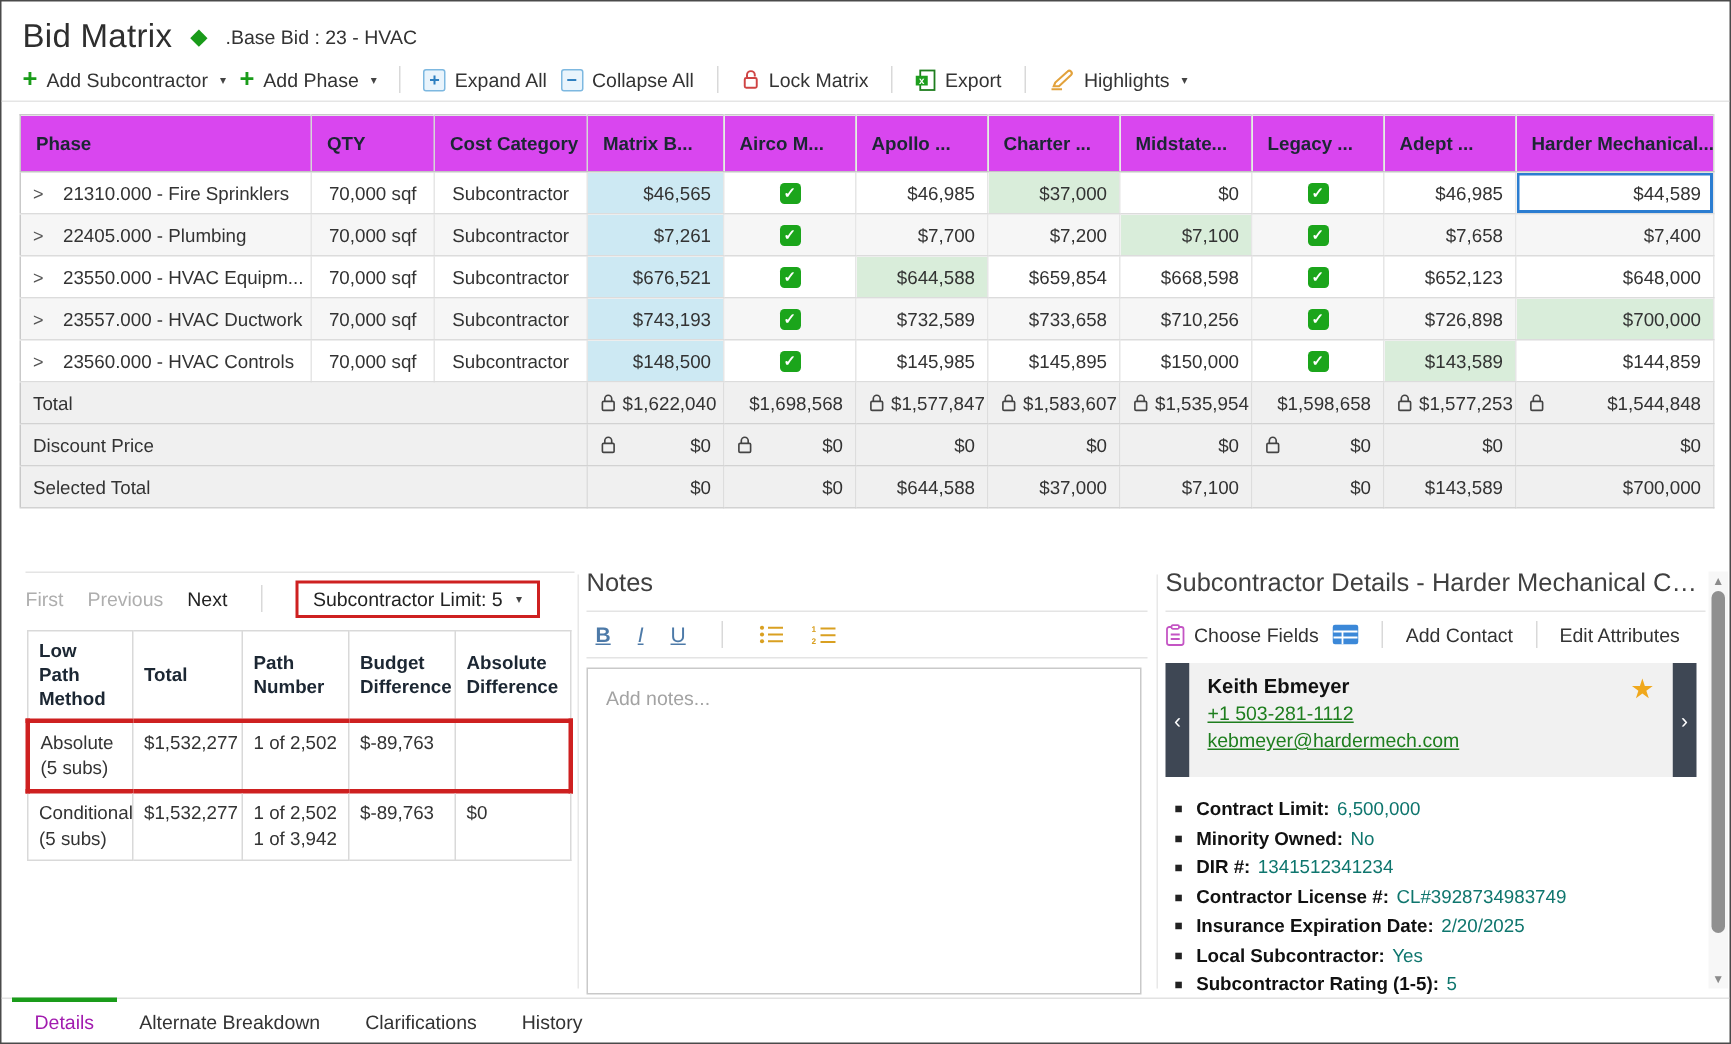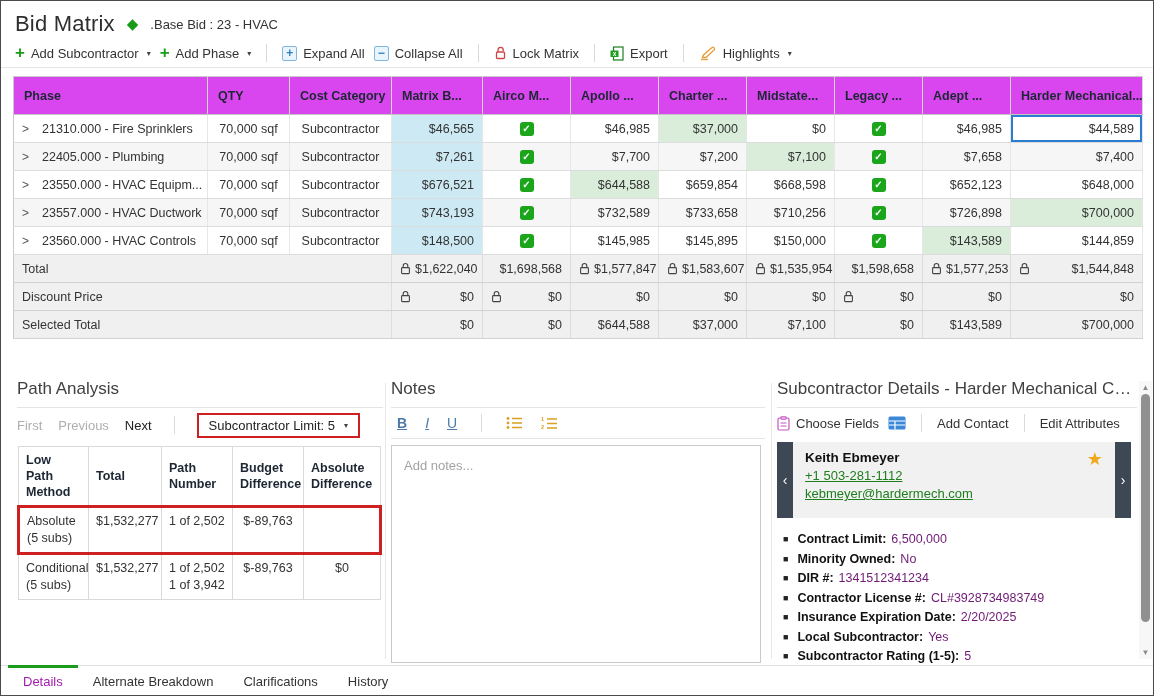--- a/index.html
+++ b/index.html
@@ -50,21 +50,21 @@
   .vpaneldiv { position: absolute; top: 382px; height: 276px; width: 1px; background: #e8e8e8; }
 
   #path-panel { left: 16px; width: 366px; }
   .path-nav { display: flex; align-items: center; gap: 16px; height: 34px; }
   .navlink { color: #222; }
   .navlink.dis { color: #aeaeae; }
   .limit-btn { display: inline-flex; align-items: center; gap: 7px; border: 2px solid #ce2020; padding: 3px 10px; color: #222; }
   table.path { border-collapse: collapse; table-layout: fixed; width: 362px; margin-top: 4px; }
   table.path th { border: 1px solid #d9d9d9; font-size: 12.5px; font-weight: 700; color: #1c2733; text-align: left; padding: 5px 7px; line-height: 16px; background: #fff; }
   table.path td { border: 1px solid #d9d9d9; font-size: 12.5px; padding: 5px 7px; vertical-align: top; line-height: 17px; height: 42px; }
-  table.path td.r { text-align: center; margin-top: 40px; }
+  table.path td.r { text-align: left; margin-top: 40px; }
   table.path tr.hl td { border-top: 3px solid #ce2020; border-bottom: 3px solid #ce2020; }
   table.path tr.hl td:first-child { border-left: 3px solid #ce2020; }
   table.path tr.hl td:last-child { border-right: 3px solid #ce2020; }
 
   #notes-panel { left: 390px; width: 374px; }
   .notes-toolbar { display: flex; align-items: center; gap: 18px; height: 30px; padding-left: 6px; }
   .fmt { color: #4d7aa8; font-size: 14px; text-decoration: underline; }
   .fmt.b { font-weight: 700; } .fmt.i { font-style: italic; }
   .notes-hr { border-top: 1px solid #e4e4e4; }
   .notes-area { margin-top: 6px; width: 370px; height: 218px; border: 1px solid #c9c9c9; resize: none; outline: none; font-family: "Liberation Sans", sans-serif; font-size: 13px; padding: 12px; color: #333; }
@@ -75,21 +75,21 @@
   .contact-card { margin-top: 4px; width: 354px; height: 76px; display: flex; }
   .card-arrow { width: 16px; background: #3e4754; color: #fff; display: flex; align-items: center; justify-content: center; font-size: 14px; }
   .card-body { flex: 1; background: #f1f1f1; padding: 8px 12px; position: relative; }
   .c-name { font-weight: 700; color: #111; font-size: 13.5px; }
   .c-link { color: #1e7e1e; text-decoration: underline; font-size: 13px; display: block; margin-top: 3px; }
   .star { position: absolute; right: 12px; top: 6px; color: #f0a81c; font-size: 18px; }
   .attrs { list-style: none; margin-top: 12px; padding-left: 6px; }
   .attrs li { line-height: 19.5px; font-size: 12.5px; white-space: nowrap; }
   .bullet { color: #222; font-size: 9px; margin-right: 9px; vertical-align: 1px; }
   .albl { font-weight: 700; color: #111; }
-  .aval { color: #701a75; margin-left: 5px; text-align: right; }
+  .aval { color: #0f766e; margin-left: 5px; text-align: right; }
 
   
   .scrollbar { position: absolute; left: 1138px; top: 380px; width: 13px; height: 278px; background: #f7f7f7; }
   .sb-arrow { position: absolute; left: 0; width: 13px; text-align: center; color: #8b8b8b; font-size: 8px; }
   .sb-thumb { position: absolute; left: 2px; top: 13px; width: 9px; height: 228px; background: #909090; border-radius: 5px; }
 
   
   .tabbar { position: absolute; left: 0; right: 0; top: 664px; height: 31px; border-top: 1px solid #e2e2e2; display: flex; padding-left: 7px; }
   .tab { border-top: 3px solid transparent; padding: 6px 15px 0 15px; font-size: 13px; color: #333; margin-top: -1px; }
   .tab.active { border-top-color: #1a9c1a; color: #a21caf; }
@@ -355,21 +355,20 @@
             <td class="cell-bid">$7,100</td>
             <td class="cell-bid">$0</td>
             <td class="cell-bid">$143,589</td>
             <td class="cell-bid">$700,000</td>
           </tr>
         </tbody>
     </table>
   </div>
 
   <div class="panel" id="path-panel">
-    <div class="panel-title">Path Analysis</div>
     <div class="panel-hr"></div>
     <div class="path-nav">
       <span class="navlink dis">First</span>
       <span class="navlink dis">Previous</span>
       <span class="navlink">Next</span>
       <span class="tsep"></span>
       <span class="limit-btn">
         <span>Subcontractor Limit: 5</span>
         <span class="caret">▾</span>
       </span>

